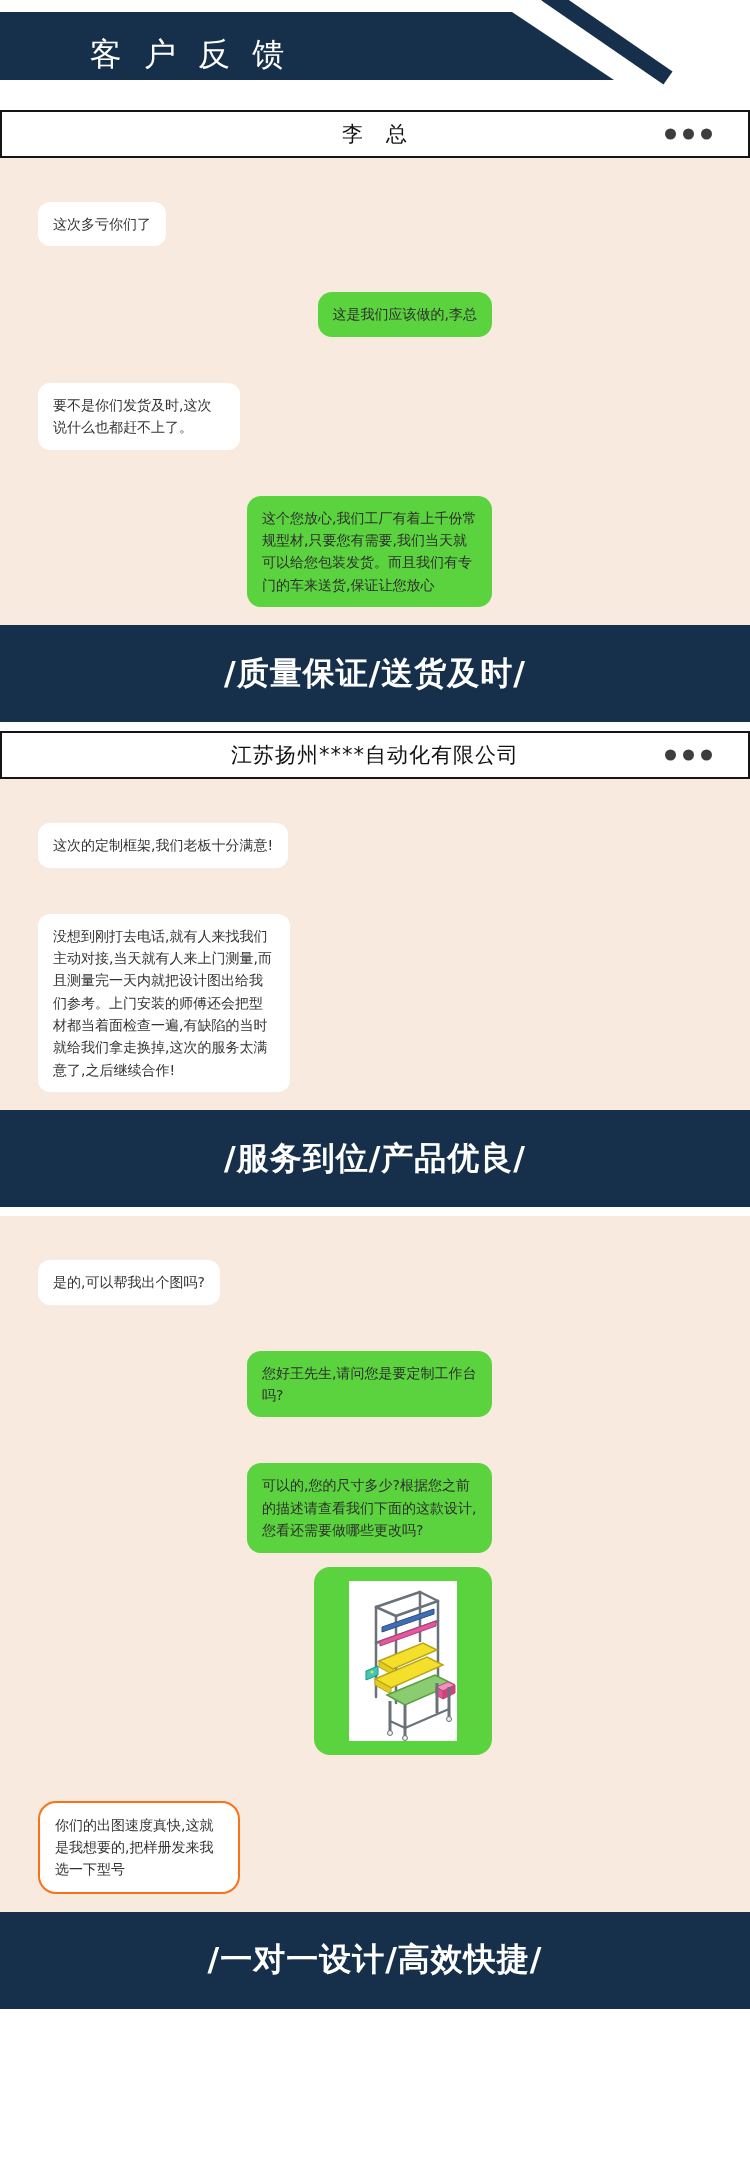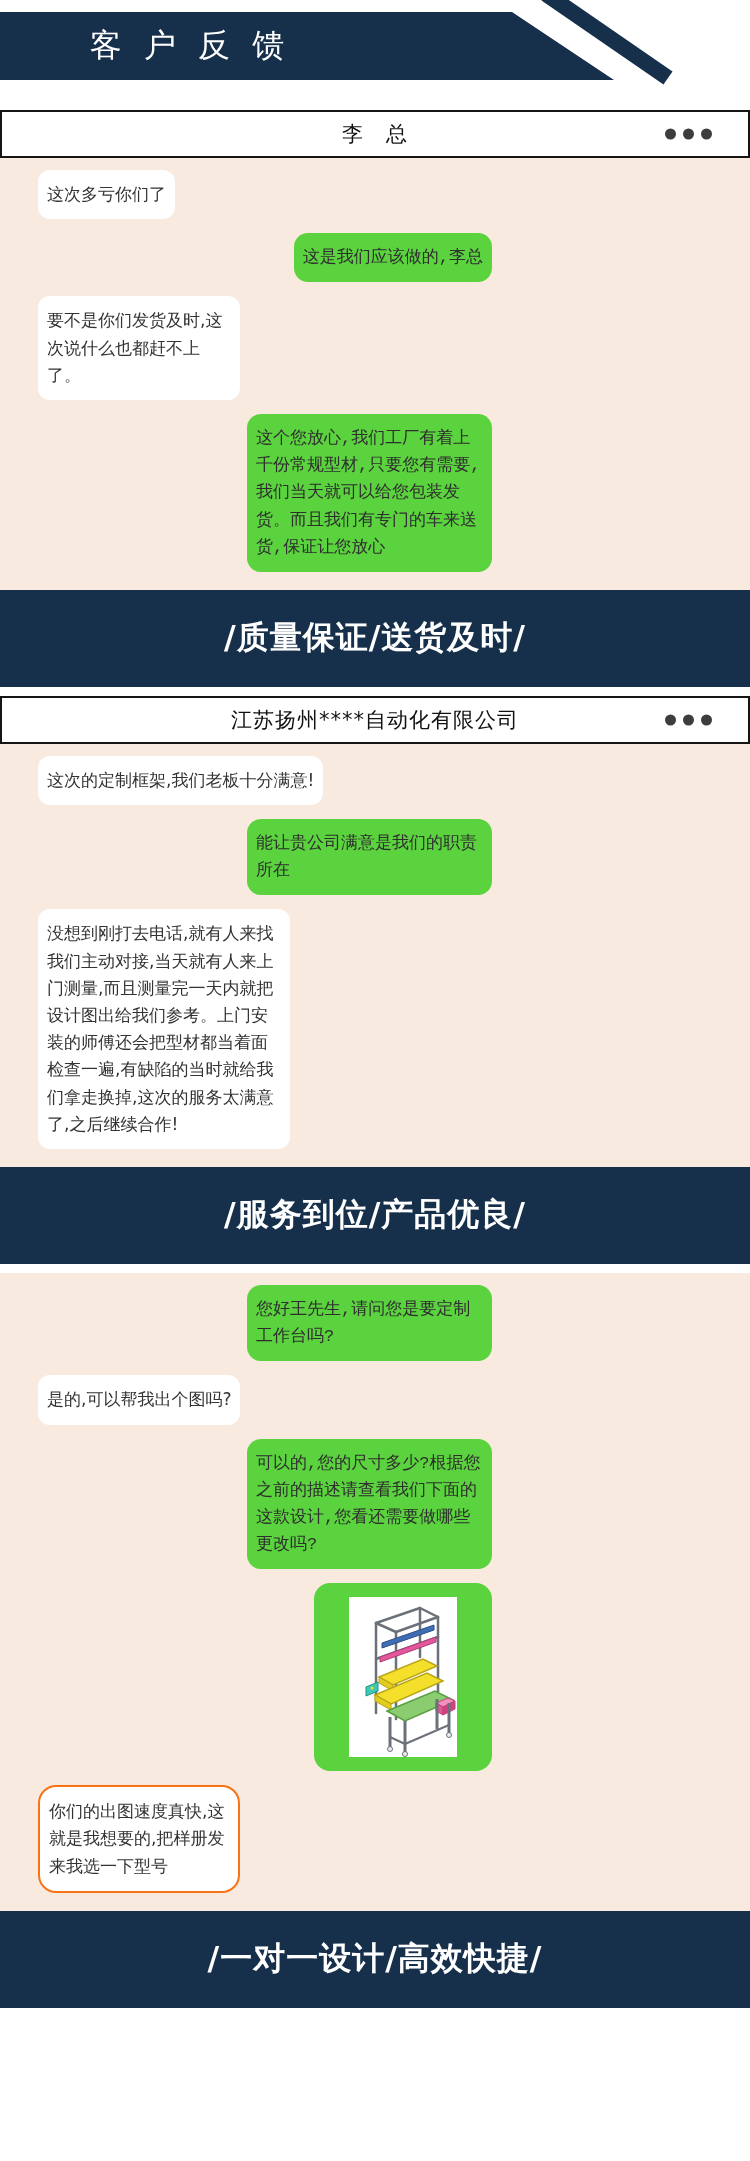--- a/index.html
+++ b/index.html
@@ -2,45 +2,45 @@
 <html><head>
 <meta charset="utf-8">
 <style>
   html,body{margin:0;padding:0;background:#ffffff;}
   .page{width:750px;font-family:"DejaVu Sans","Liberation Sans",sans-serif;background:#ffffff;}
 
   
   .top-banner{position:relative;height:92px;background:#ffffff;overflow:hidden;}
   .top-banner svg{position:absolute;left:0;top:0;}
   .top-title{
-    position:absolute;left:0;top:12px;width:380px;height:68px;
+    position:absolute;left:0;top:21px;width:380px;height:68px;
     display:flex;align-items:center;justify-content:center;
     color:#ffffff;font-size:32px;letter-spacing:6px;font-weight:400;white-space:pre;
   }
 
   
   .chat-section{margin-top:9px;}
   .chat-section:first-of-type{margin-top:18px;border-radius:31px;}
   .chat-header{
     height:48px;border:2px solid #151515;background:#ffffff;box-sizing:border-box;
     display:flex;align-items:center;justify-content:center;position:relative;
     font-size:21px;color:#111111;letter-spacing:1px;
   }
   .chat-title{white-space:pre;}
   .dots{position:absolute;right:36px;top:50%;transform:translateY(-50%);display:flex;gap:7px;cursor:pointer;}
   .dots i{width:11px;height:11px;border-radius:50%;background:#3d3d3d;display:block;}
 
   
   .chat-body{background:#f9eae0;padding:12px 0 18px;display:flex;flex-direction:column;gap:14px;}
   .msg-row{display:flex;}
   .msg-row.left{justify-content:flex-start;padding-left:38px;padding-right:40px;}
-  .msg-row.right{justify-content:flex-end;padding-right:258px;padding-left:40px;font-family:Liberation Mono, monospace;}
+  .msg-row.right{justify-content:flex-end;padding-right:258px;padding-left:40px;}
   .bubble{
-    font-size:17px;line-height:1.6;padding:11px 9px;color:#333333;
-    word-break:break-all;box-sizing:border-box;
+    font-size:14px;line-height:1.6;padding:11px 15px;color:#333333;
+    word-break:break-all;box-sizing:border-box;margin-top:32px;
   }
   .bubble.left-b{background:#ffffff;border-radius:12px;max-width:252px;}
   .bubble.right-b{background:#5bd33e;border-radius:14px;max-width:245px;color:#2e2e2e;}
   .bubble.narrow{max-width:202px;}
   .bubble.wide{max-width:340px;}
   .bubble.green-border{border:2px solid #f97316;border-radius:18px;}
 
   .image-bubble{
     background:#5bd33e;border-radius:16px;width:178px;height:188px;
     display:flex;align-items:center;justify-content:center;
@@ -104,40 +104,37 @@
             <i></i>
             <i></i>
             <i></i>
           </span>
     </div>
     <div class="chat-body">
   <div class="msg-row left">
     <div class="bubble left-b wide">这次的定制框架,我们老板十分满意!</div>
   </div>
 
-  <div class="msg-row right">
-    <div class="bubble right-b">能让贵公司满意是我们的职责所在</div>
-  </div>
 
   <div class="msg-row left">
     <div class="bubble left-b">没想到刚打去电话,就有人来找我们主动对接,当天就有人来上门测量,而且测量完一天内就把设计图出给我们参考。上门安装的师傅还会把型材都当着面检查一遍,有缺陷的当时就给我们拿走换掉,这次的服务太满意了,之后继续合作!</div>
   </div>
 
 </div>
     <div class="divider-banner">/服务到位/产品优良/</div>
   </div>
 
   <div class="chat-section">
     <div class="chat-body">
+  <div class="msg-row left">
+    <div class="bubble left-b">是的,可以帮我出个图吗?</div>
+  </div>
+
   <div class="msg-row right">
     <div class="bubble right-b">您好王先生,请问您是要定制工作台吗?</div>
-  </div>
-
-  <div class="msg-row left">
-    <div class="bubble left-b">是的,可以帮我出个图吗?</div>
   </div>
 
   <div class="msg-row right">
     <div class="bubble right-b">可以的,您的尺寸多少?根据您之前的描述请查看我们下面的这款设计,您看还需要做哪些更改吗?</div>
   </div>
 
   <div class="msg-row right">
     <div class="image-bubble">
       <svg class="image-frame" viewBox="0 0 108 160">
         <g stroke="#6b7178" stroke-width="2.5" stroke-linecap="round">

